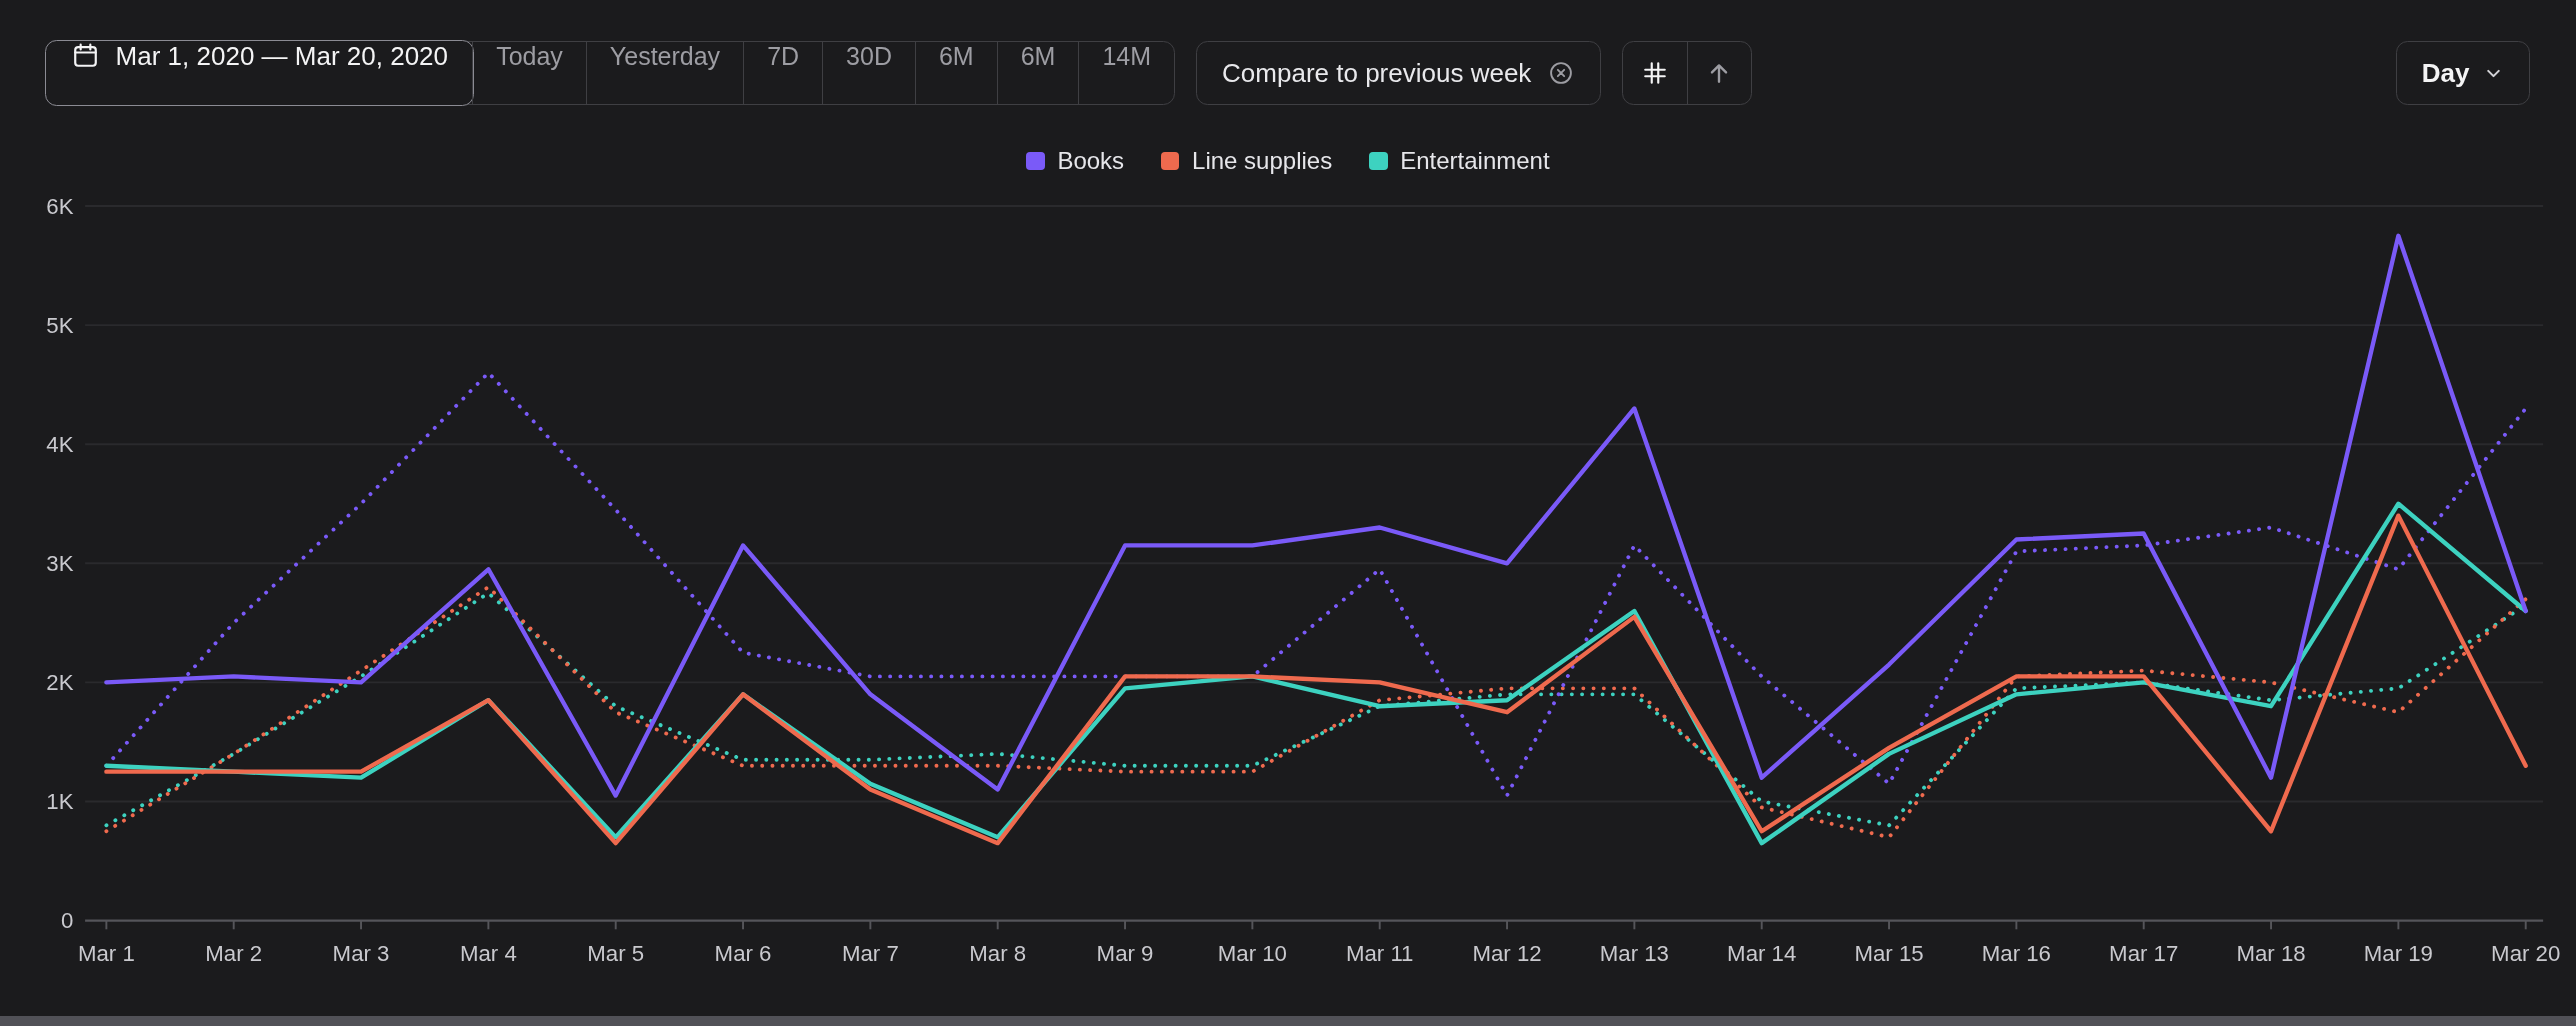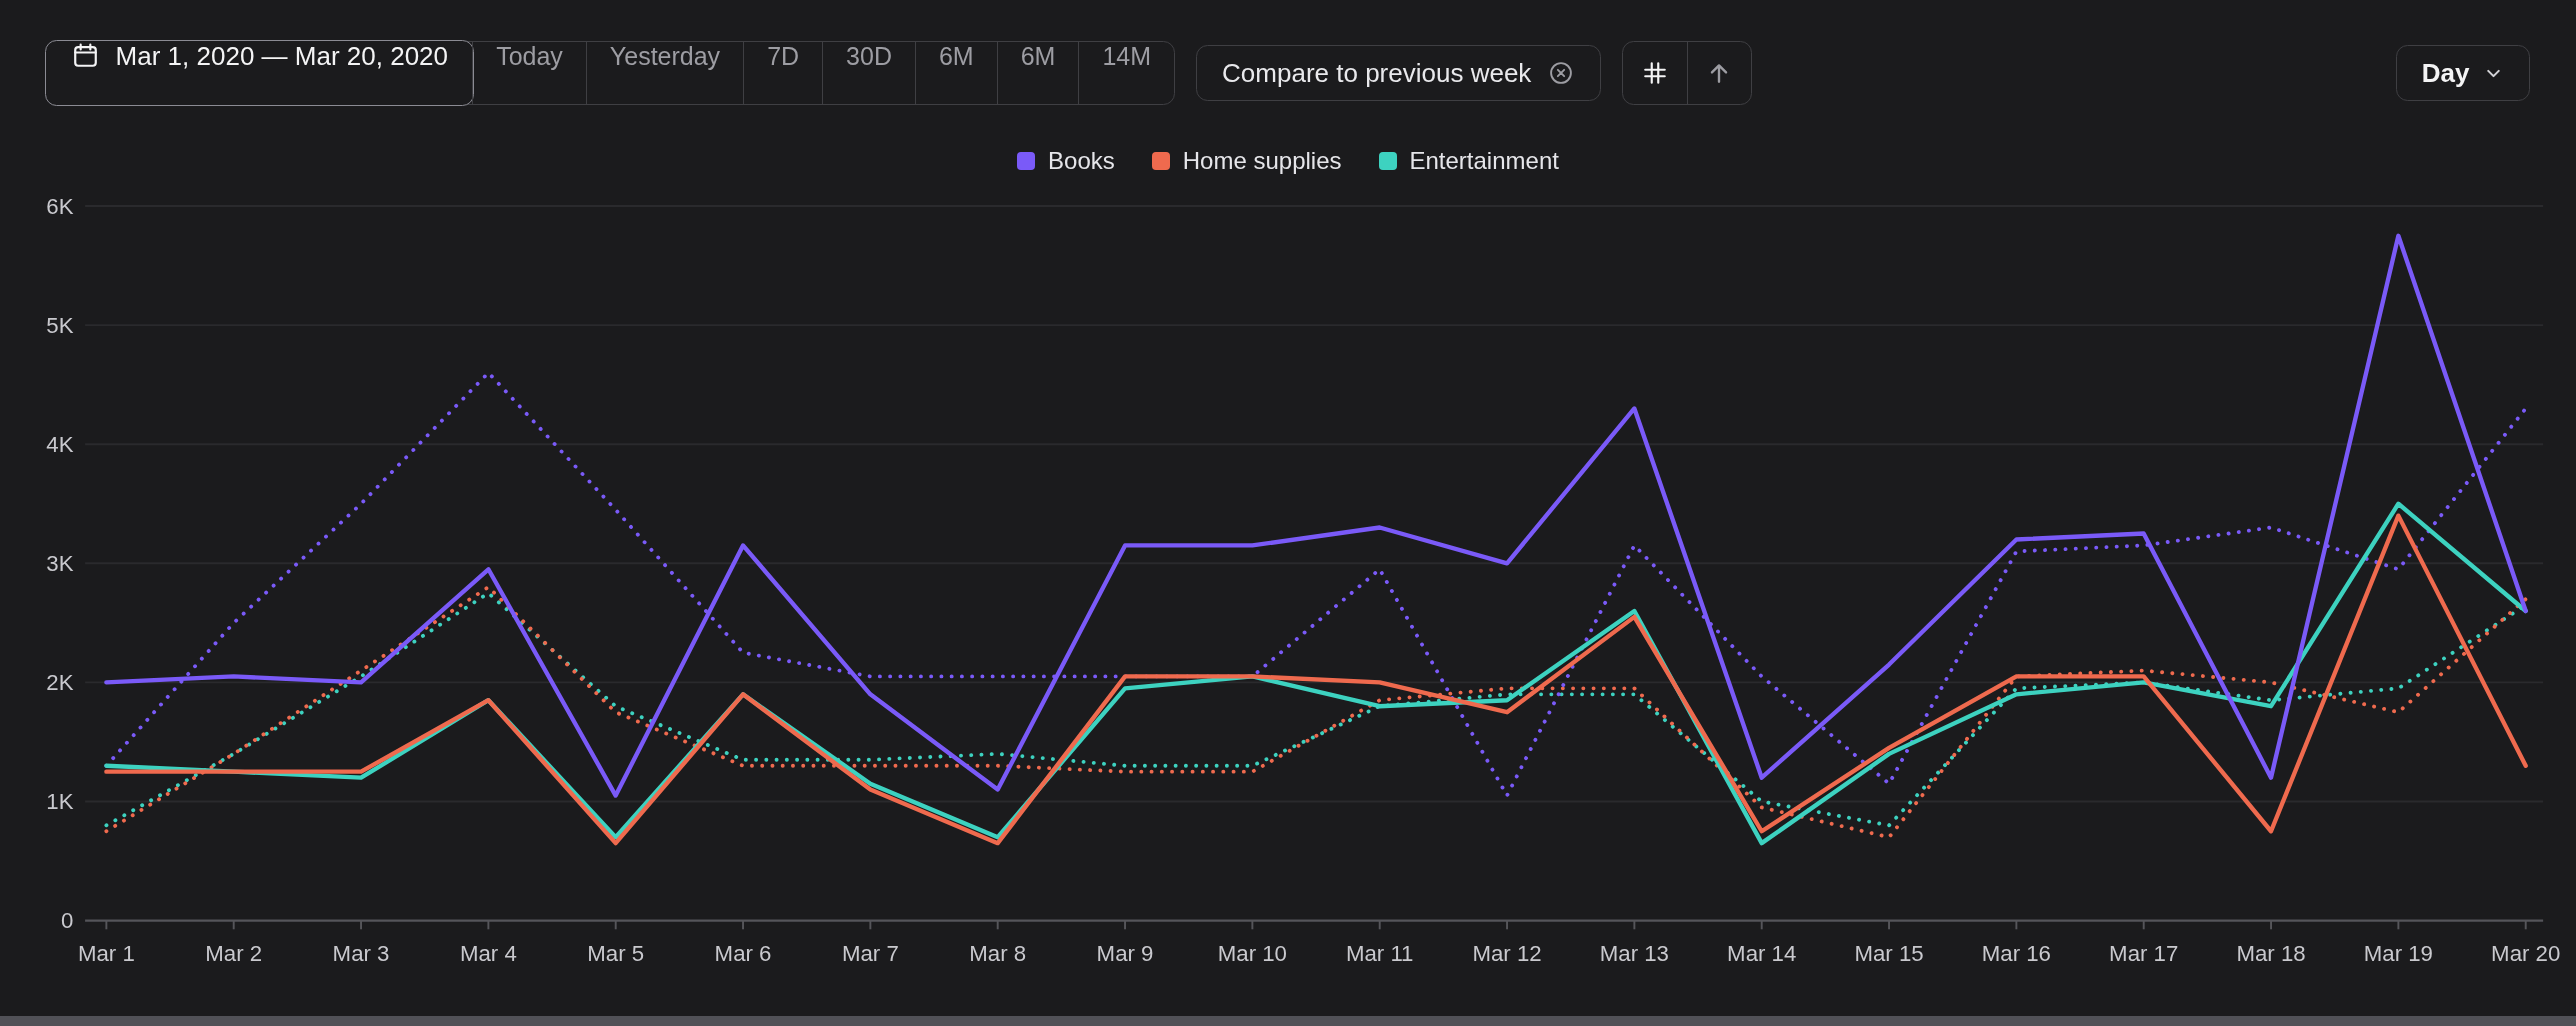--- a/index.html
+++ b/index.html
@@ -13,21 +13,21 @@
   .cluster.left{gap:21px}
   .cluster.right{gap:15.5px}
 
   .group{display:flex;align-items:stretch;height:64px;border:1.9px solid #3f3f43;border-radius:11.6px;background:transparent}
   .seg{display:flex;align-items:flex-start;gap:15.5px;padding:0 23px;background:none;border:none;
     border-left:1.9px solid #3f3f43;color:#9d9da3;font-size:25px;font-family:inherit;cursor:pointer;white-space:nowrap}
   .seg:first-child{border-left:none}
   .seg.date-display{color:#f4f4f5;font-size:26px;font-weight:500;border:1.9px solid #8b8b93;
     border-radius:11.6px;margin:-1.9px;padding:0 25px;background:#1b1b1d}
 
-  .pill{display:flex;align-items:center;gap:15.5px;height:56px;padding:0 25px;background:none;
+  .pill{display:flex;align-items:center;gap:15.5px;height:64px;padding:0 25px;background:none;
     border:1.9px solid #3f3f43;border-radius:11.6px;color:#e9e9ec;font-size:26px;font-family:inherit;cursor:pointer;white-space:nowrap}
   .pill .muted-icon{color:#9d9da3;display:flex;align-items:center}
 
   .icon-group{display:flex;align-items:stretch;height:64px;border:1.9px solid #3f3f43;border-radius:11.6px}
   .icon-btn{width:64px;display:flex;align-items:center;justify-content:center;background:none;border:none;
     border-left:1.9px solid #3f3f43;cursor:pointer}
   .icon-btn:first-child{border-left:none}
   .icon-btn.bright{color:#f4f4f5}
   .icon-btn.dim{color:#9d9da3}
 
@@ -177,21 +177,21 @@
   </div>
 </div>
 
 <div class="legend">
   <div class="legend-item">
     <span class="swatch" style="background: rgb(122, 90, 248);"></span>
     <span>Books</span>
   </div>
   <div class="legend-item">
     <span class="swatch" style="background: rgb(239, 106, 78);"></span>
-    <span>Home supplies</span>
+    <span>Line supplies</span>
   </div>
   <div class="legend-item">
     <span class="swatch" style="background: rgb(61, 210, 192);"></span>
     <span>Entertainment</span>
   </div>
 </div>
 
 <div class="bottom-edge"></div>
 
 

